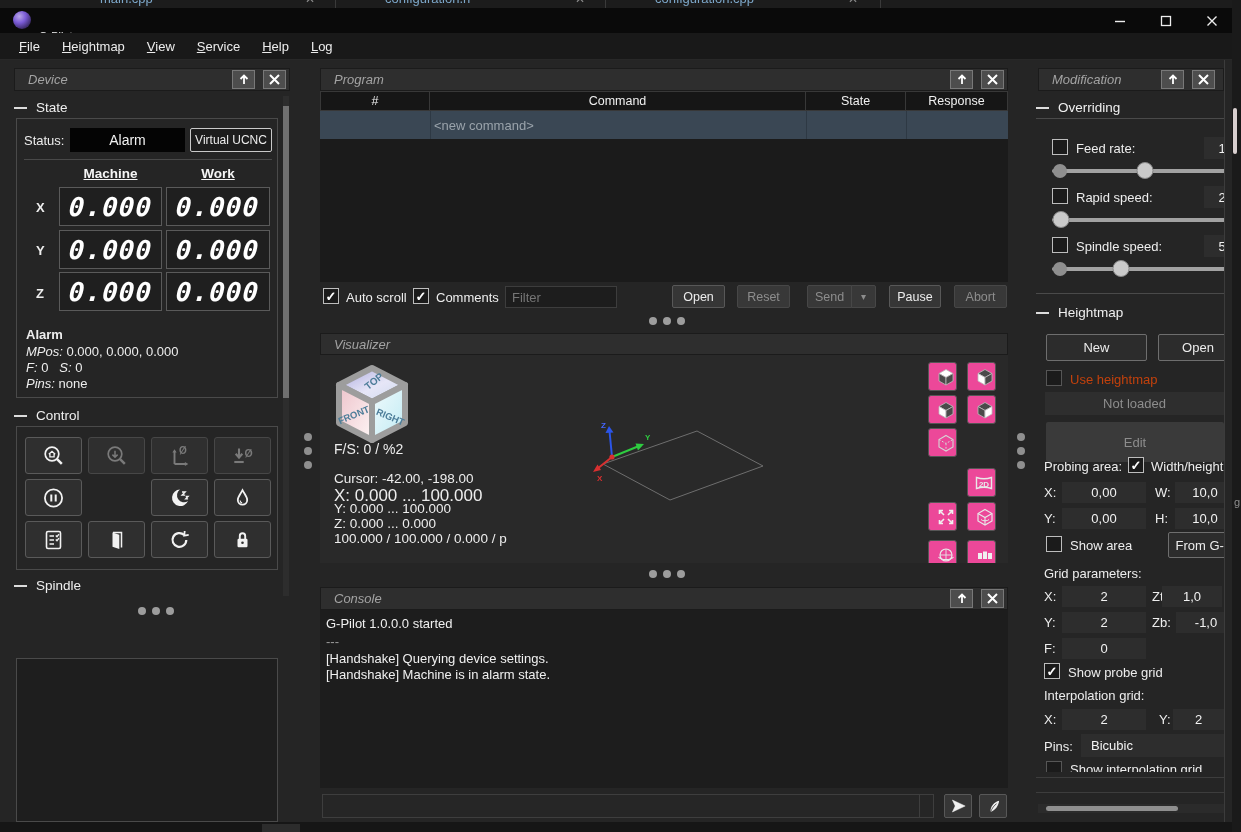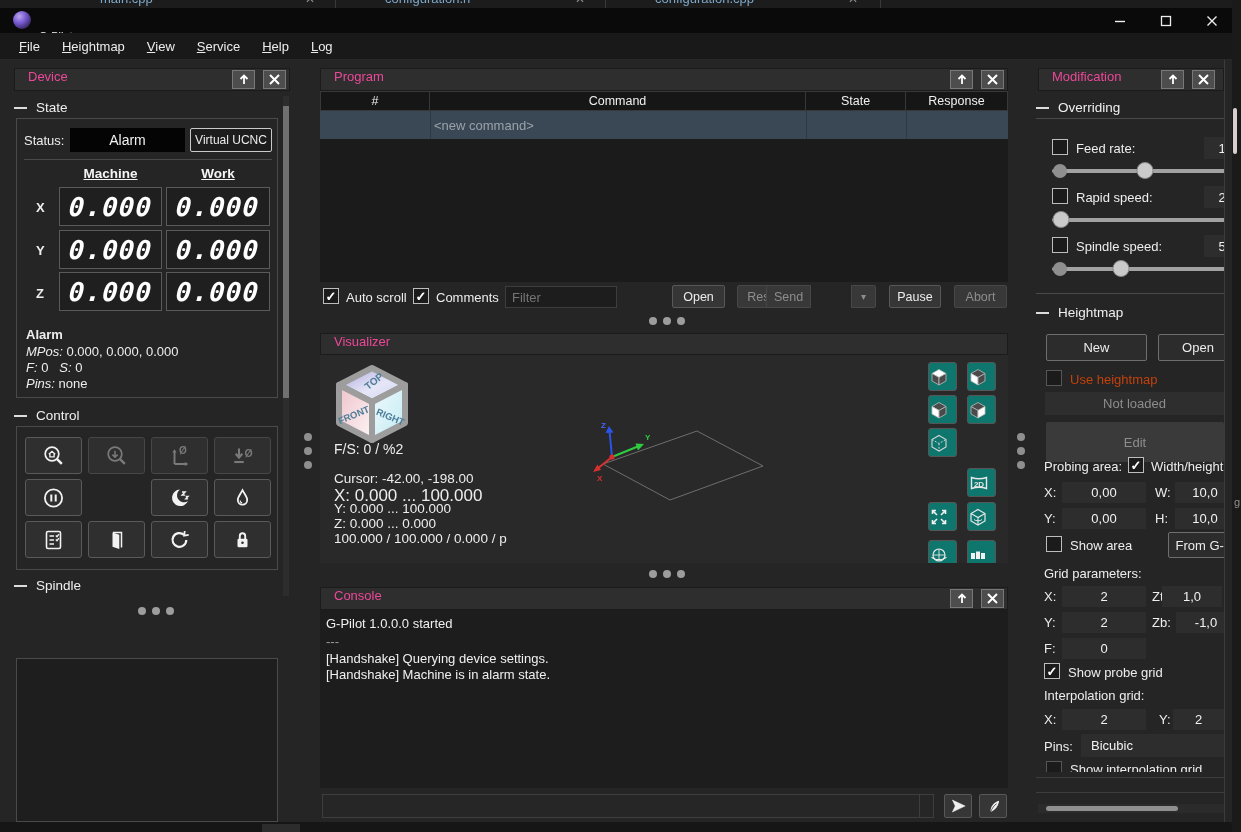--- a/index.html
+++ b/index.html
@@ -20,21 +20,21 @@
              background:radial-gradient(circle at 35% 30%, #b9a6e8 0%, #7a5bd6 38%, #3a2a66 75%, #221a3e 100%); }
   .apptitle { position:absolute; left:39px; top:22px; font-size:11px; color:#f0f0f0; }
   .winbtn { position:absolute; top:0; width:44px; height:25px; display:flex; align-items:center; justify-content:center; color:#eee; }
   .menubar { position:absolute; left:0; top:33px; width:1232px; height:27px; background:#191919; border-bottom:1px solid #282828; display:flex; align-items:center; padding-left:8px; }
   .menuitem { padding:4px 11px; font-size:13px; color:#ececec; }
   .mn { text-decoration:underline; }
 
   .mainbg { position:absolute; left:0; top:60px; width:1232px; height:762px; background:#252525; }
 
   
-  .phdr { position:absolute; height:23px; background:#2e2e2e; border:1px solid #1b1b1b; display:flex; align-items:flex-start; padding-left:13px; font-size:13px; color:#ec4899; }
+  .phdr { position:absolute; height:23px; background:#2e2e2e; border:1px solid #1b1b1b; display:flex; align-items:center; padding-left:13px; font-size:13px; color:#a3a3a3;font-style:italic; }
   .hbtns { position:absolute; top:1px; display:flex; gap:8px; }
   .hbtn { width:23px; height:19px; background:#4d4d4d; border:1px solid #787878; display:flex; align-items:center; justify-content:center; color:#fff; }
   .grouplbl { position:absolute; display:flex; align-items:center; gap:9px; font-size:13.5px; color:#efefef; }
   .gdash { width:13px; height:2px; background:#dcdcdc; }
   .gbox { position:absolute; border:1px solid #4a4a4a; }
 
   .lbl { position:absolute; font-size:13px; color:#ededed; white-space:nowrap; }
   .lbl.dis { color:#c2410c; }
   .lbl.it { font-style:italic; }
   .btn { position:absolute; background:#363636; border:1px solid #585858; border-radius:2px; color:#ececec; font-size:12.5px; display:flex; align-items:center; justify-content:center; }
@@ -52,21 +52,21 @@
   .ctlbtn { position:absolute; width:57px; height:37px; background:#2f2f2f; border:1px solid #5a5a5a; border-radius:3px; display:flex; align-items:center; justify-content:center; color:#f2f2f2; }
   .ctlbtn.dis { color:#7a7a7a; border-color:#474747; }
 
   .dots3h { position:absolute; display:flex; gap:6px; }
   .dots3h span { width:8px; height:8px; border-radius:50%; background:#9d9d9d; }
   .dots3v { position:absolute; display:flex; flex-direction:column; gap:6px; }
   .dots3v span { width:8px; height:8px; border-radius:50%; background:#8f8f8f; }
 
   
   .tblhdr { position:absolute; background:#161616; border:1px solid #383838; color:#f0f0f0; font-size:12.5px; display:flex; align-items:center; justify-content:center; }
-  .vbtn { position:absolute; width:29px; height:29px; background:#0f766e; border:1px solid #565656; border-radius:3px; display:flex; align-items:center; justify-content:flex-start; color:#f0f0f0; }
+  .vbtn { position:absolute; width:29px; height:29px; background:#ec4899; border:1px solid #565656; border-radius:3px; display:flex; align-items:center; justify-content:flex-end; color:#f0f0f0; }
 
   
   .slider { position:absolute; height:18px; }
   .strack { position:absolute; left:0; right:0; top:7px; height:4px; background:#a2a2a2; border-radius:2px; }
   .sdot  { position:absolute; top:2px; width:14px; height:14px; border-radius:50%; background:#8f8f8f; transform:translateX(-50%); }
   .shandle { position:absolute; top:0; width:17px; height:17px; border-radius:50%; background:#cacaca; border:1px solid #888; transform:translateX(-50%); }
 
   .conline { position:absolute; font-size:13px; color:#f0f0f0; white-space:nowrap; }
   .conline.dim { color:#9a9a9a; }
   svg { display:block; }
@@ -322,21 +322,21 @@
     </div>
   <span class="lbl" style="left:346px; top:290px;">Auto scroll</span>
   <div class="cb" style="left:413px; top:288px;">
       <span>✓</span>
     </div>
   <span class="lbl" style="left:436px; top:290px;">Comments</span>
   <input class="abs" style="left: 505px; top: 286px; width: 112px; height: 22px; background: rgb(29, 29, 29); border: 1px solid rgb(61, 61, 61); color: rgb(221, 221, 221); font-size: 13px; padding: 0px 6px; font-family: inherit;" placeholder="Filter">
 
   <div class="btn" style="left:672px; top:285px; width:53px; height:23px;">Open</div>
   <div class="btn dis" style="left:737px; top:285px; width:53px; height:23px;">Reset</div>
-  <div class="btn dis" style="left:766px; top:285px; width:45px; height:23px; border-radius:2px 0 0 2px;">Send</div>
+  <div class="btn dis" style="left:807px; top:285px; width:45px; height:23px; border-radius:2px 0 0 2px;">Send</div>
   <div class="btn dis" style="left:851px; top:285px; width:25px; height:23px; border-radius:0 2px 2px 0; font-size:10px;">
       <span>▾</span>
     </div>
   <div class="btn" style="left:889px; top:285px; width:52px; height:23px;">Pause</div>
   <div class="btn dis" style="left:954px; top:285px; width:53px; height:23px;">Abort</div>
 
   <div class="dots3h" style="left:649px; top:317px;">
       <span></span>
       <span></span>
       <span></span>

